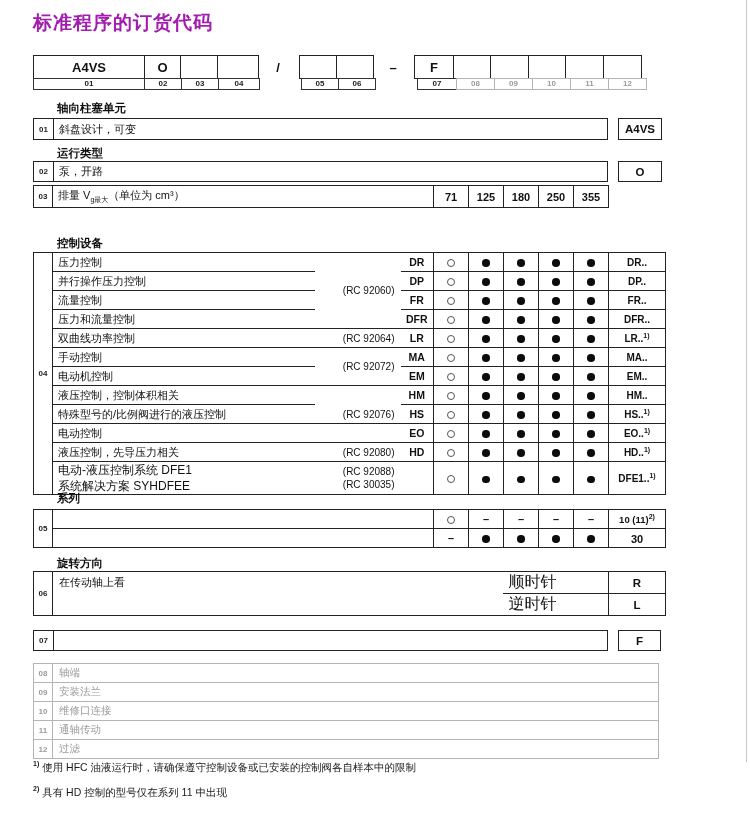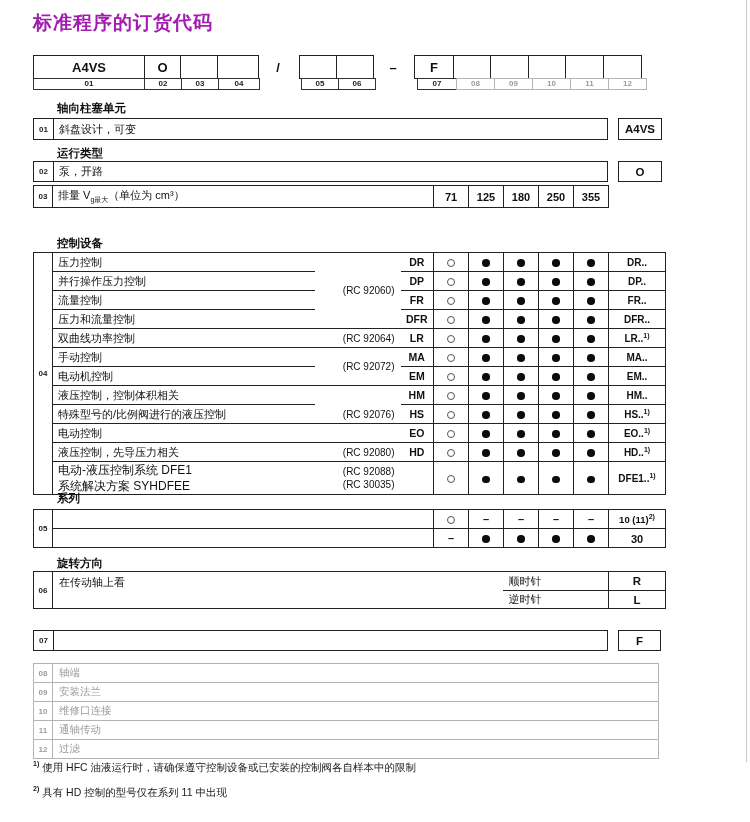--- a/index.html
+++ b/index.html
@@ -43,21 +43,21 @@
   .rcbot{vertical-align:bottom;padding-bottom:3px;}
   .tdcode{border-bottom:1px solid #222;font-size:10.5px;font-weight:bold;text-align:center;margin-left:40px;}
   .mx{border:1px solid #222;text-align:center;font-weight:bold;font-size:11px;}
   .tdres{border-bottom:1px solid #222;border-left:1px solid #222;text-align:center;
          font-weight:bold;font-size:10px;white-space:nowrap;}
   .sm{font-size:9.5px;}
   .s{font-size:7px;vertical-align:super;font-weight:bold;}
   .sb{font-size:7px;}
   .blank1{border-bottom:1px solid #222;}
   .rlabel{vertical-align:top;padding:3px 0 0 6px;font-size:11px;white-space:nowrap;}
-  .rdir{font-size:11px;padding-left:6px;}
+  .rdir{font-size:16px;padding-left:6px;}
   .rbb{border-bottom:1px solid #222;}
   .rres{border-left:1px solid #222;text-align:center;font-weight:bold;font-size:11.5px;}
 
   
   .sym-open::before{content:"";display:inline-block;width:6px;height:6px;border:1.4px solid #555;
                     border-radius:50%;vertical-align:middle;}
   .sym-filled::before{content:"";display:inline-block;width:7.5px;height:7.5px;background:#0c0c0c;
                       border-radius:50%;vertical-align:middle;}
   .sym-dash{font-weight:bold;font-size:11px;}
 

